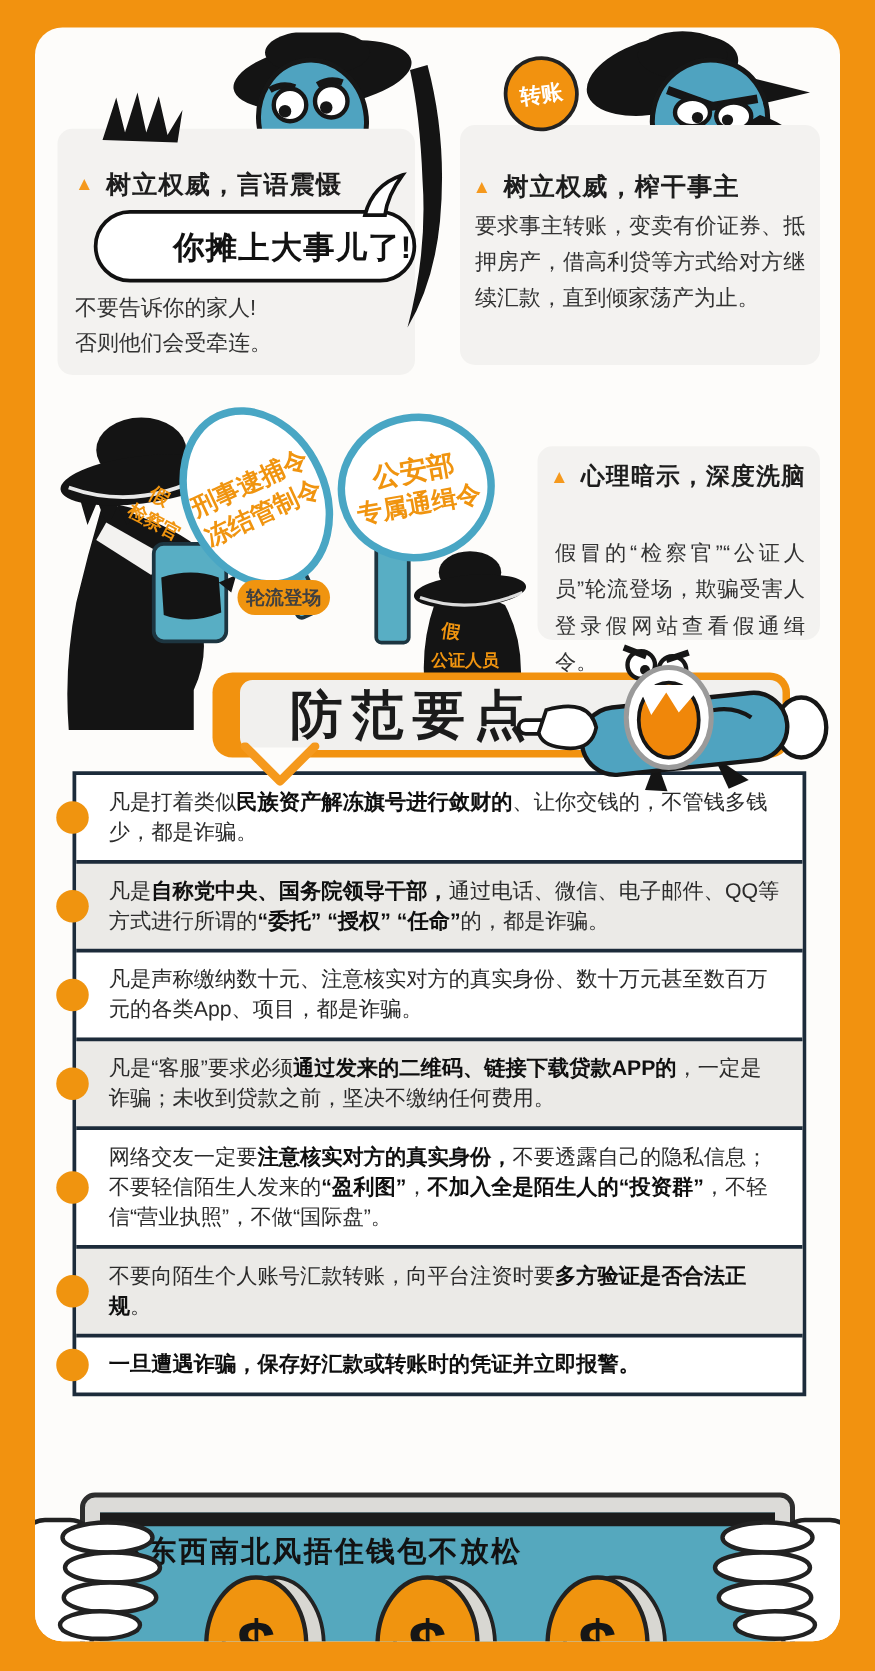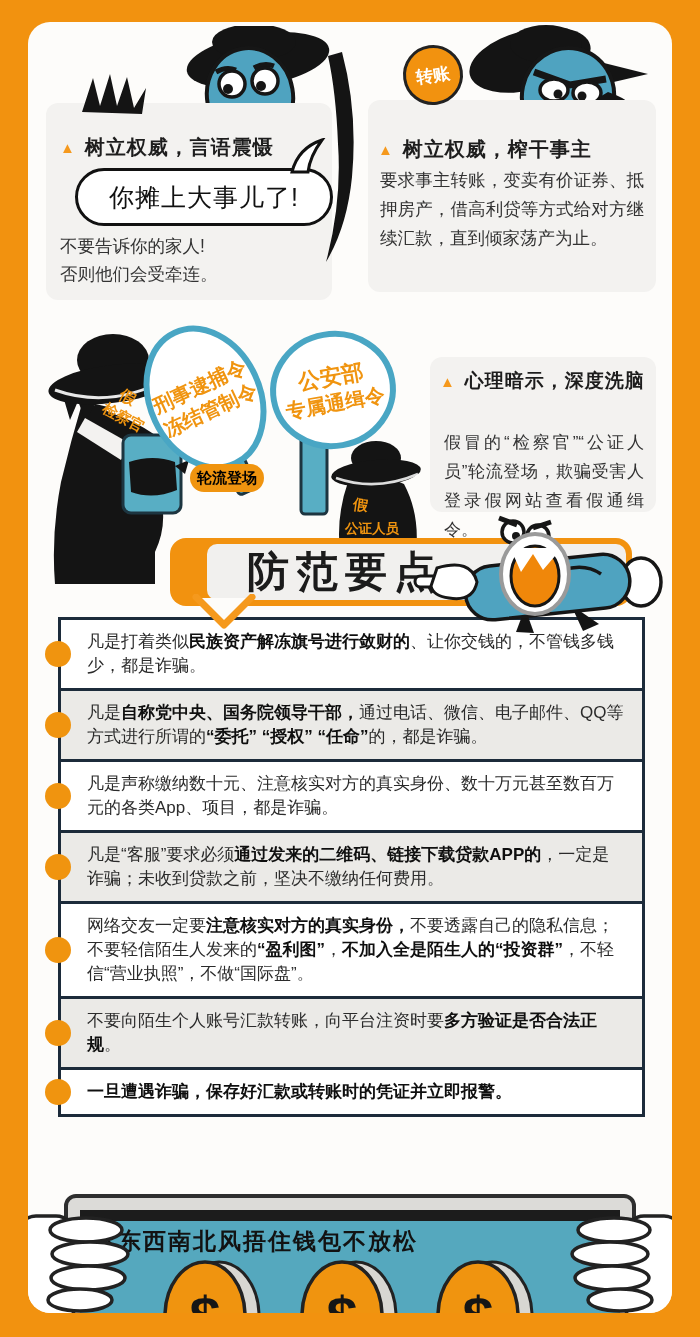--- a/index.html
+++ b/index.html
@@ -10,33 +10,33 @@
   .abs { position:absolute; }
   .card { position:absolute; background:#F3F2F0; border-radius:12px; }
   .sec-heading { position:absolute; display:flex; align-items:center; gap:9px;
                  font-size:20px; font-weight:bold; color:#1d1d1d; letter-spacing:1px; z-index:4; }
   .tri { color:#F5991D; font-size:15px; line-height:1; }
   .body-text { position:absolute; font-size:17.5px; line-height:29px; color:#333;
                text-align:justify; z-index:4; }
   .plain-line { position:absolute; font-size:17.5px; color:#333; z-index:4; }
   .bubble { position:absolute; left:47px; top:146px; width:258px; height:58px;
             background:#fff; border:3px solid #111; border-radius:29px;
-            display:flex; align-items:center; justify-content:center;
-            font-size:25px; font-weight:400; color:#111; letter-spacing:1px; z-index:4; }
+            display:flex; align-items:center; justify-content:flex-end;
+            font-size:25px; font-weight:700; color:#111; letter-spacing:1px; z-index:4; }
   .badge-circle { position:absolute; left:375px; top:23px; width:60px; height:60px;
             background:#F2920F; border:3px solid #222; border-radius:50%;
             display:flex; align-items:center; justify-content:center;
             color:#fff; font-size:17px; font-weight:bold; transform:rotate(-8deg); z-index:5; }
   .badge-pill { position:absolute; left:162px; top:442px; width:74px; height:28px;
             background:#F0940F; border-radius:15px; display:flex; align-items:center;
-            justify-content:center; color:#000000; font-size:15px; font-weight:bold; z-index:6; }
+            justify-content:center; color:#404040; font-size:15px; font-weight:bold; z-index:6; }
   .banner { position:absolute; left:142px; top:516px; width:462px; height:68px;
             background:#F2920F; border-radius:16px; z-index:2; }
   .banner-inner { position:absolute; left:22px; top:6px; right:6px; bottom:6px;
-            background:#F1F0EE; border-radius:10px; display:flex; align-items:center;margin-left:15px; }
+            background:#F1F0EE; border-radius:10px; display:flex; align-items:center; }
   .banner-title { margin-left:40px; font-size:42px; font-weight:900; color:#1b1b1b;
             letter-spacing:7px; }
   .tips-box { position:absolute; left:30px; top:595px; width:587px;
             border:3px solid #1C2B3A; background:#fff; z-index:3; }
   .tip-item { position:relative; padding:10px 16px 10px 26px; font-size:17px;
             line-height:24px; color:#2b2b2b; }
   .tip-item + .tip-item { border-top:3px solid #1C2B3A; }
   .tip-item:nth-child(even) { background:#EBEAE7; }
   .tip-item b { color:#0f0f0f; }
   .bullet { position:absolute; left:-16px; top:50%; transform:translateY(-50%);

